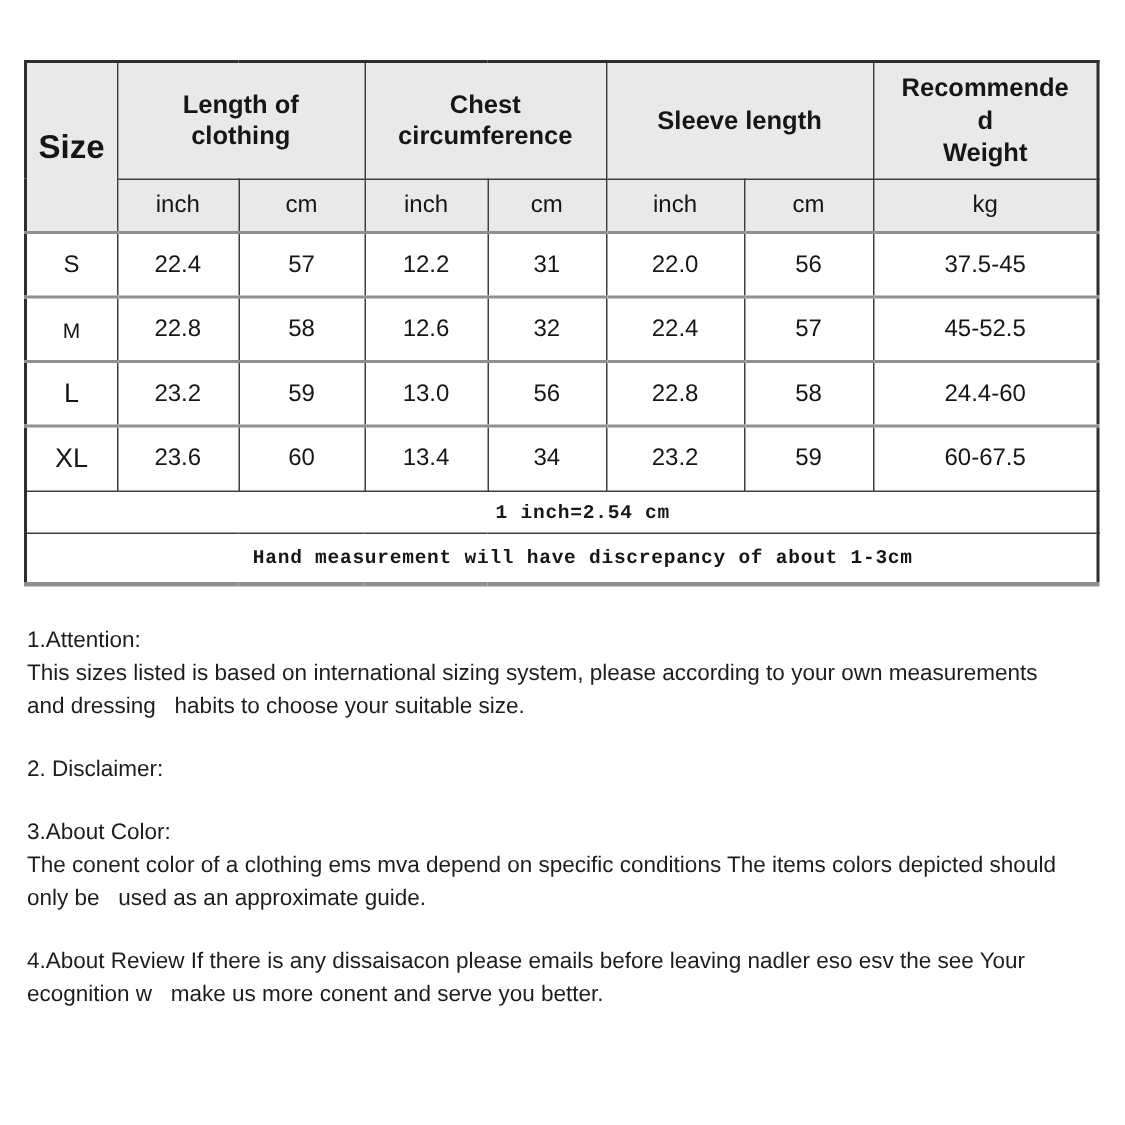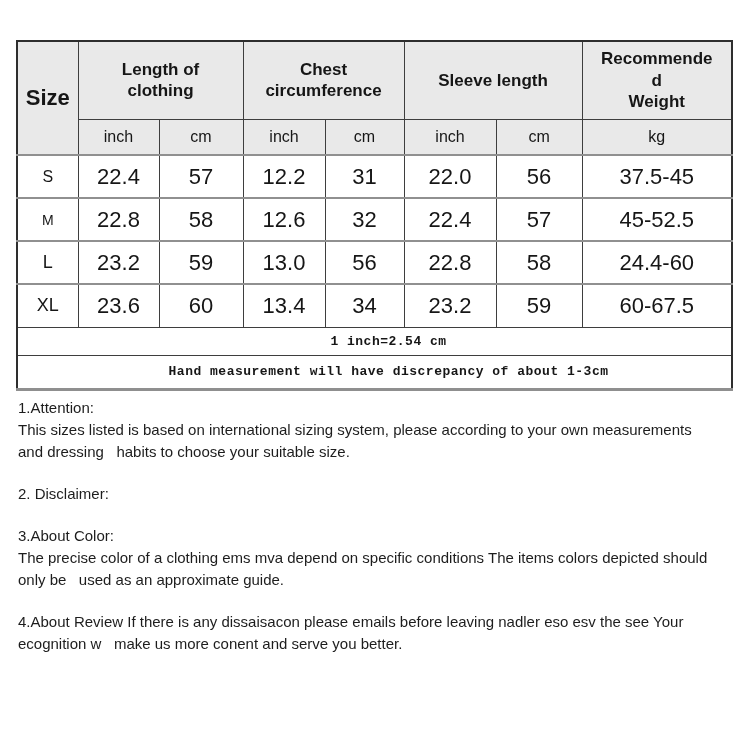--- a/index.html
+++ b/index.html
@@ -48,39 +48,39 @@
   }
   .size-chart th.corner { font-size: 22px; }
   .size-chart th.unit {
     font-weight: normal;
     font-size: 16px;
     white-space: normal;
   }
 
   .size-chart td {
     background: #ffffff;
-    font-size: 22px;
+    font-size: 16px;
     border-top: 2px solid #909090;
   }
   td.size-cell { font-size: 18px; }
   tr.drow:nth-of-type(3) td.size-cell { font-size: 16px; }
   tr.drow:nth-of-type(4) td.size-cell { font-size: 14px; }
 
   td.note-cell {
     font-family: "Liberation Mono", "DejaVu Sans Mono", monospace;
     font-weight: bold;
     font-size: 13px;
     border-top: 1px solid #3e3e3e;
     letter-spacing: 0.5px;
     padding-left: 28px;
   }
 
   
   .sections {
-    margin: 6px 14px 0 18px;
+    margin: 25px 14px 0 18px;
   }
   .section { margin-top: 20px; }
   .section:first-child { margin-top: 0; }
   .section-heading,
   .section-body {
     font-size: 15px;
     line-height: 22px;
     color: #1d1d1d;
     white-space: pre-wrap;
   }
@@ -177,21 +177,21 @@
     <div class="section">
       <div class="section-heading">1.Attention:</div>
       <div class="section-body">This sizes listed is based on international sizing system, please according to your own measurements
 and dressing   habits to choose your suitable size.</div>
     </div>
     <div class="section">
       <div class="section-heading">2. Disclaimer:</div>
     </div>
     <div class="section">
       <div class="section-heading">3.About Color:</div>
-      <div class="section-body">The precise color of a clothing ems mva depend on specific conditions The items colors depicted should
+      <div class="section-body">The conent color of a clothing ems mva depend on specific conditions The items colors depicted should
 only be   used as an approximate guide.</div>
     </div>
     <div class="section">
       <div class="section-body">4.About Review If there is any dissaisacon please emails before leaving nadler eso esv the see Your
 ecognition w   make us more conent and serve you better.</div>
     </div>
   </div>
 
 </div>
 

